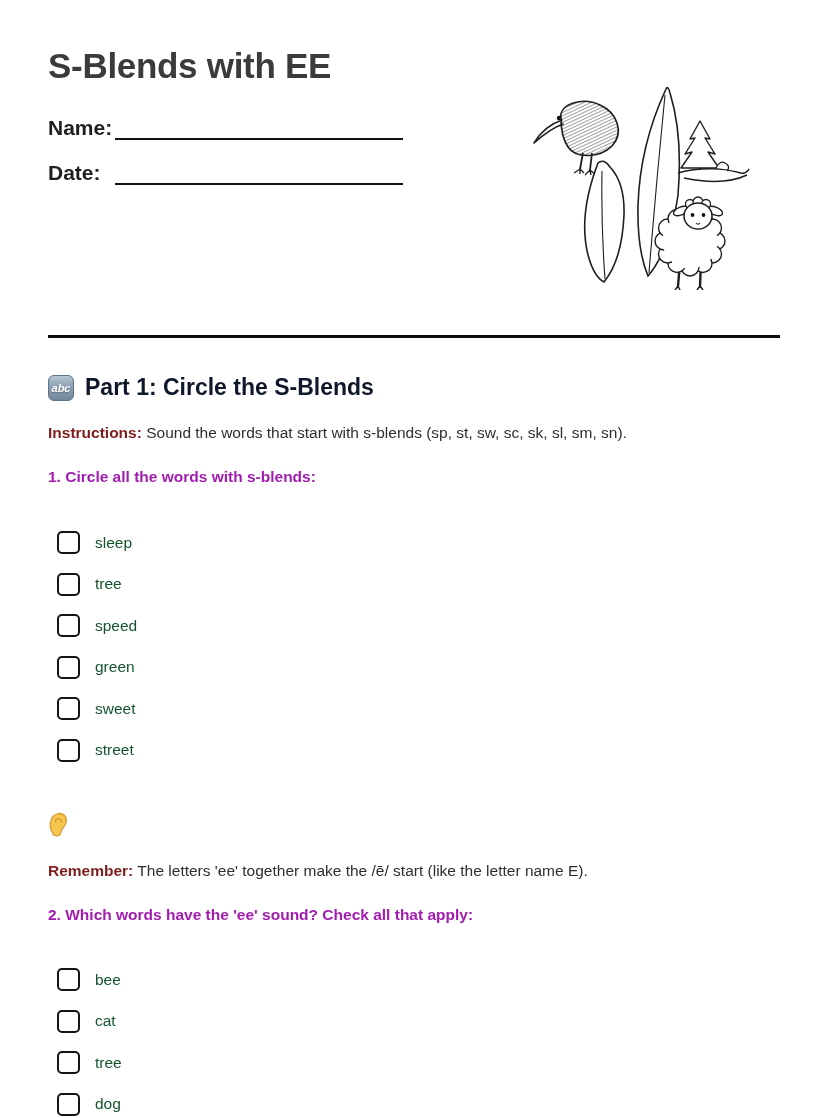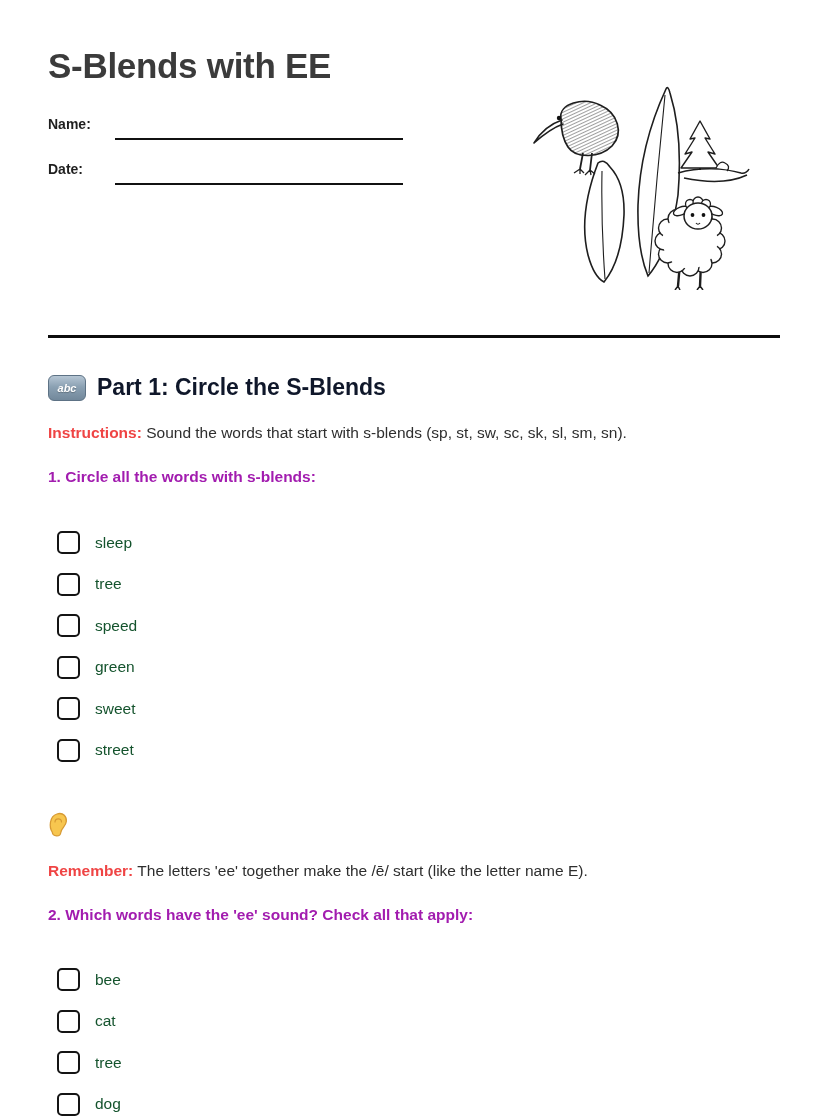--- a/index.html
+++ b/index.html
@@ -17,21 +17,21 @@
 
   .title {
     left: 48px; top: 46px;
     font-size: 35px;
     font-weight: bold;
     color: #3b3b3b;
     letter-spacing: -0.3px;
   }
 
   .field-label {
-    font-size: 14px;
+    font-size: 21px;
     font-weight: bold;
     color: #1f1f1f;
   }
   .field-line {
     width: 288px;
     height: 0;
     border-bottom: 2px solid #111111;
   }
 
   .divider {
@@ -45,34 +45,34 @@
     align-items: center;
     gap: 11px;
   }
   .section-head .head-text {
     font-size: 23px;
     font-weight: bold;
     color: #0f172a;
   }
 
   .abc-icon {
-    width: 38px; height: 26px;
+    width: 26px; height: 26px;
     border-radius: 6px;
     background: linear-gradient(#b6c6d4 0%, #8ba1b3 45%, #72889b 100%);
     border: 1px solid #5d7285;
     display: flex; align-items: center; justify-content: center;
     color: #ffffff;
     font-size: 11px;
     font-weight: bold;
     font-style: italic;
     text-shadow: 0 1px 1px rgba(0,0,0,0.25);
   }
 
   .body-line { font-size: 15.5px; color: #2e2e2e; }
-  .body-line b { color: #ef4444; }
+  .body-line b { color: #7f1d1d; }
   .question { font-size: 15.5px; font-weight: bold; color: #a21caf; }
 
   .checklist { display: flex; flex-direction: column; }
   .check-row {
     display: flex;
     align-items: center;
     height: 23px;
     margin-bottom: 18.5px;
   }
   .checkbox {

